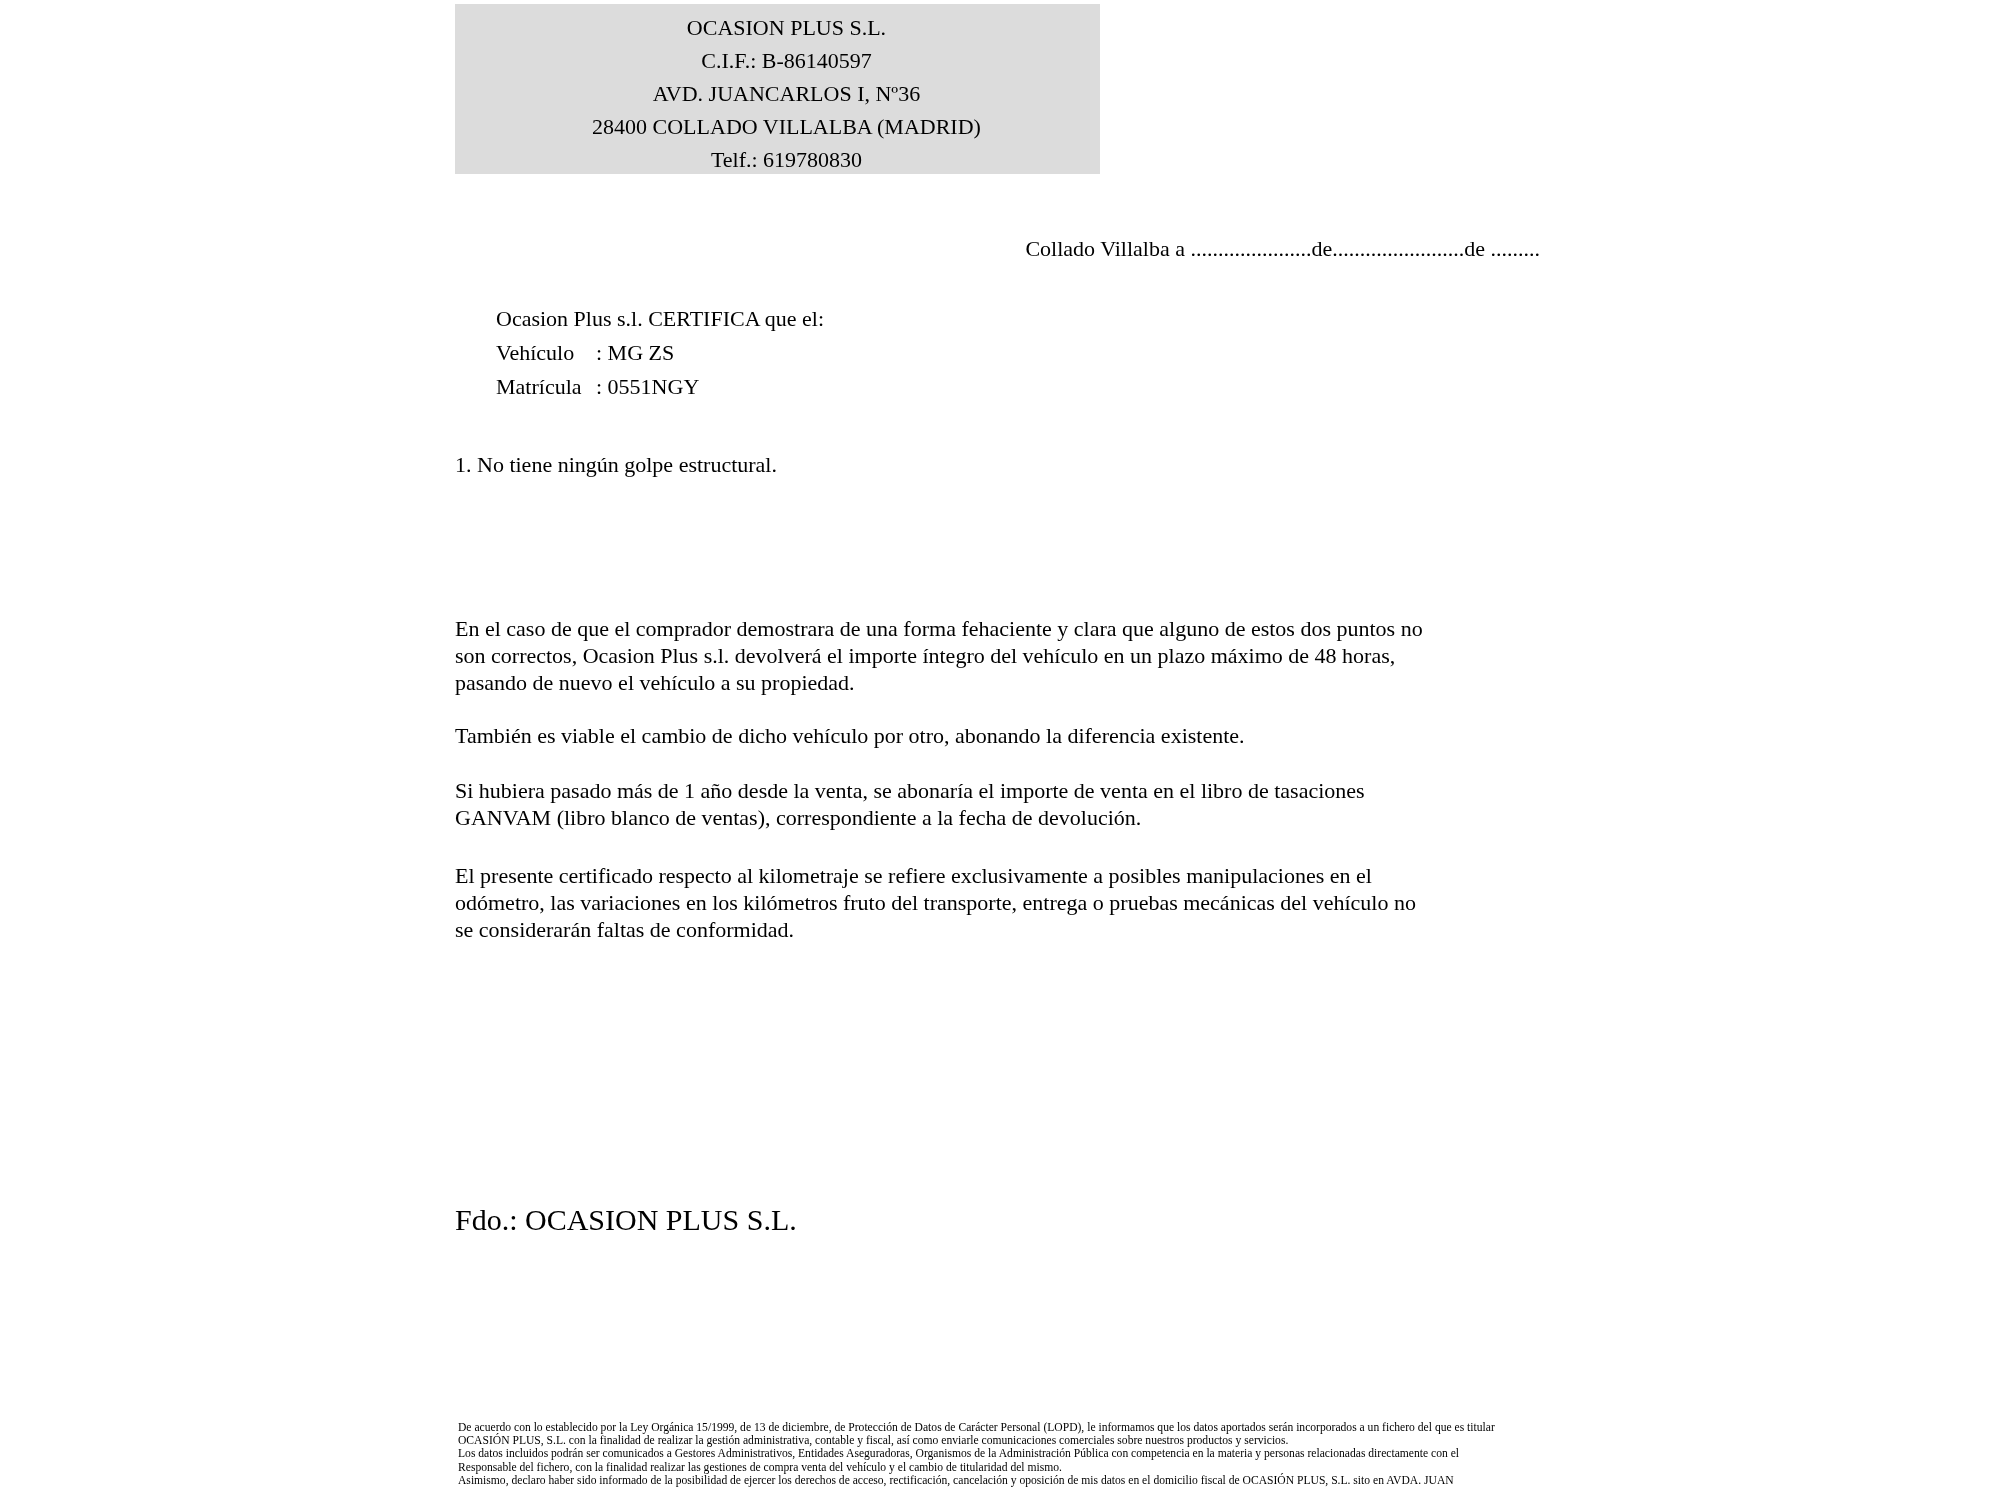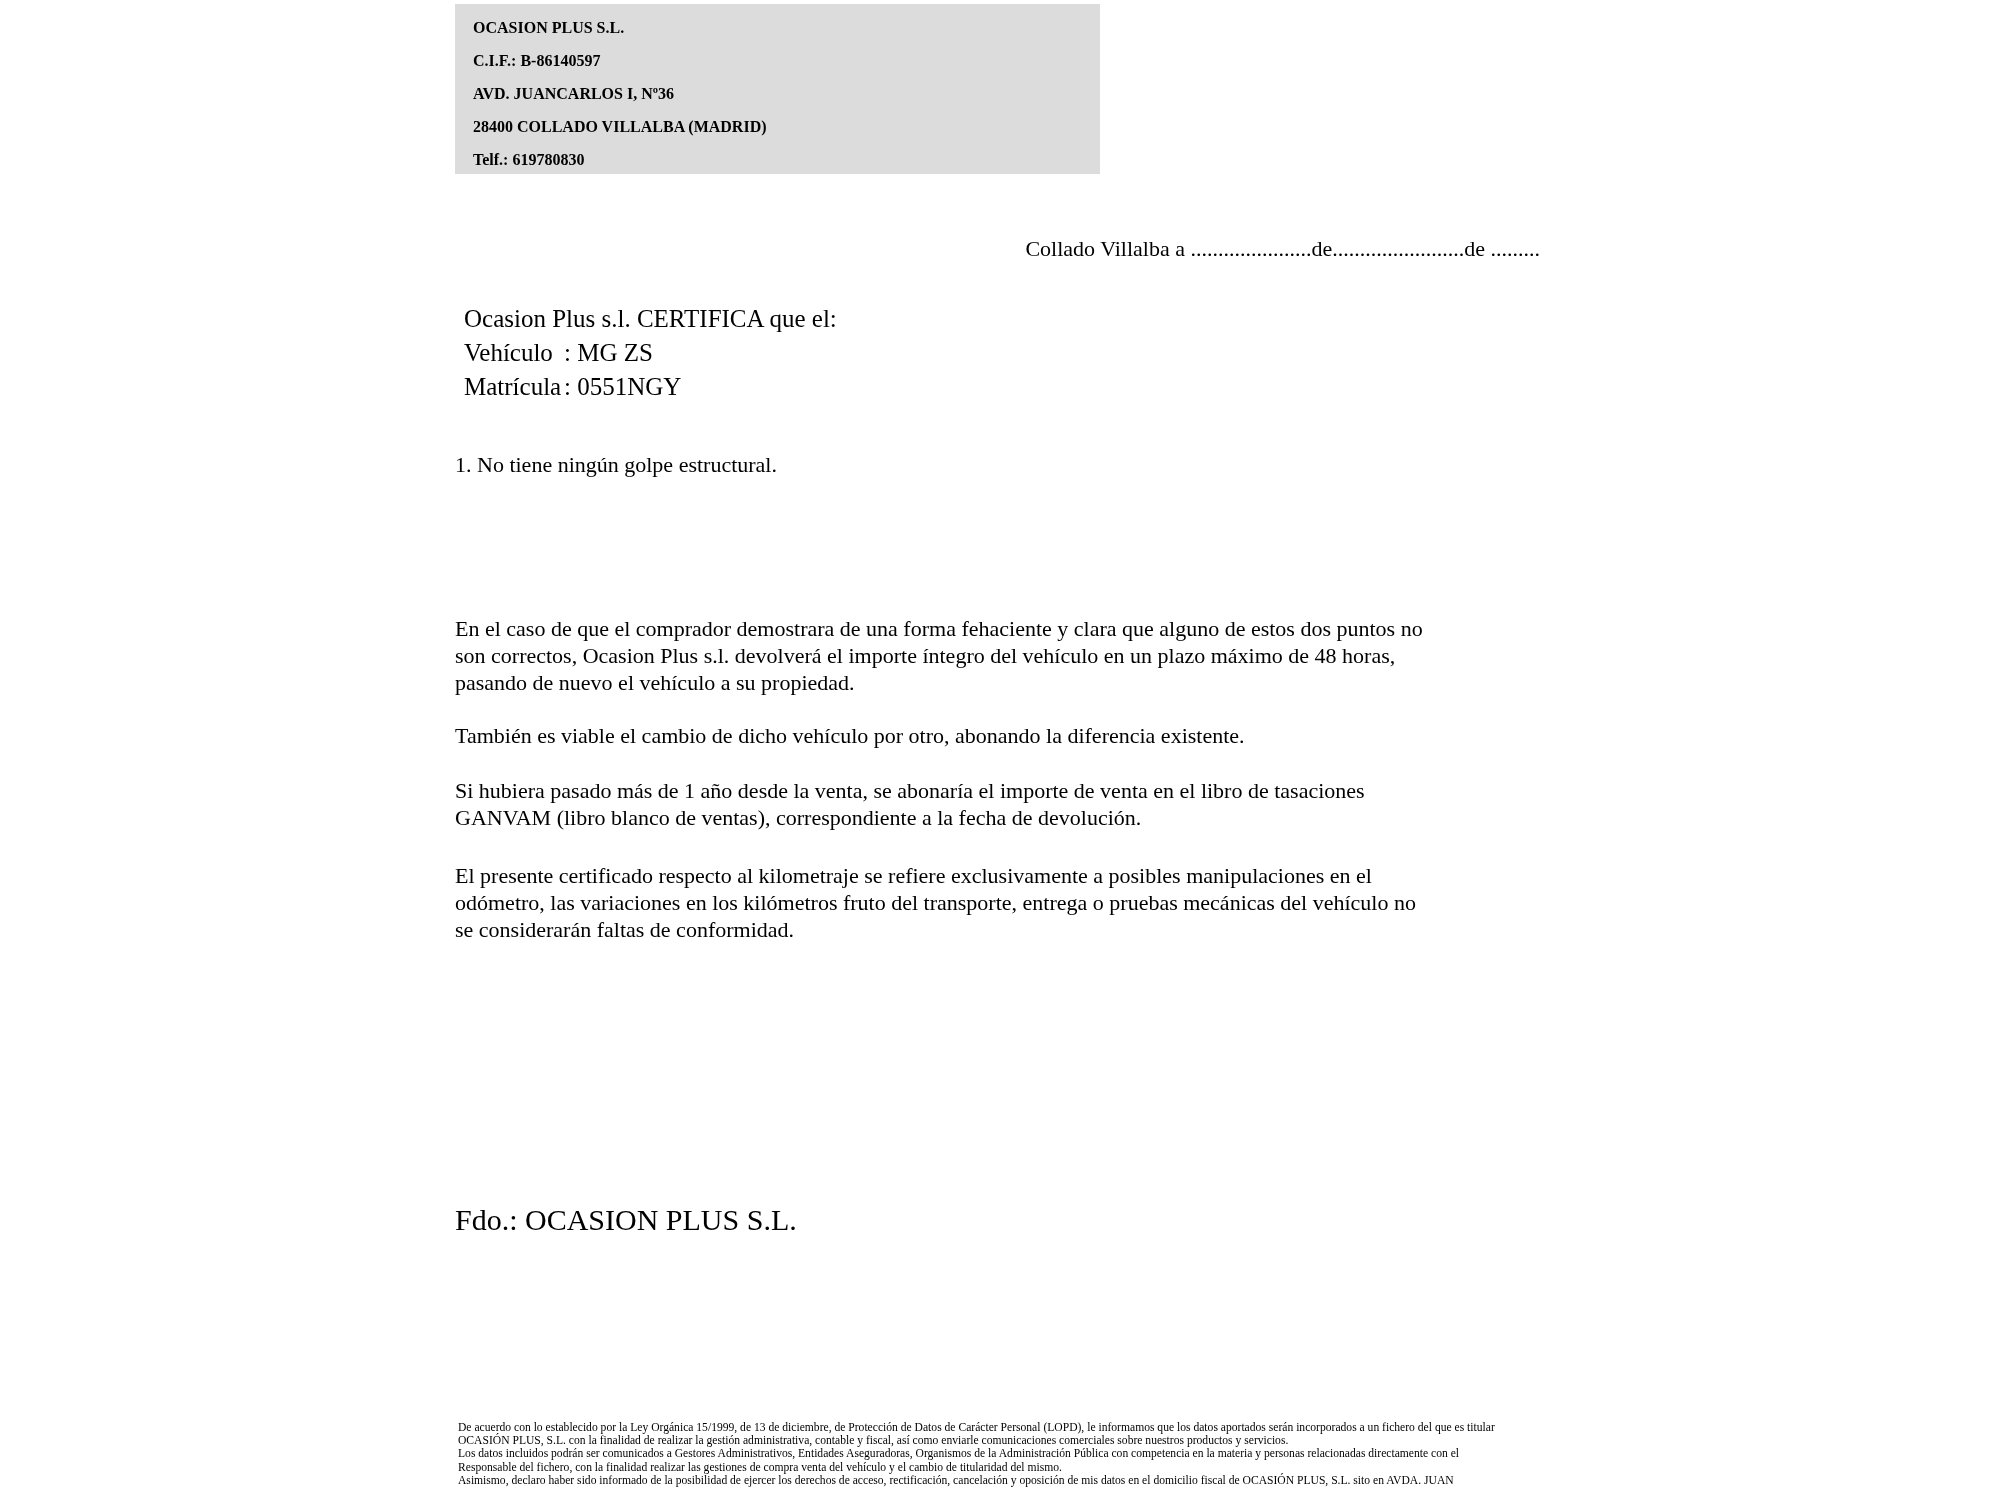--- a/index.html
+++ b/index.html
@@ -17,41 +17,42 @@
     position: absolute;
     left: 455px;
     top: 4px;
     width: 645px;
     height: 170px;
     background: #dcdcdc;
     box-sizing: border-box;
     padding: 7px 0 0 18px;
   }
   .header-box .hline {
-    font-weight: bold;
-    font-size: 16px;
+    font-weight: normal;
+    font-size: 22px;
     line-height: 33px;
     white-space: nowrap;
+    text-align: center;
   }
   
   .date-line {
     position: absolute;
     left: 455px;
     top: 236px;
     width: 1085px;
     font-size: 22px;
     text-align: right;
     white-space: nowrap;
   }
   
   .cert-block {
     position: absolute;
-    left: 464px;
+    left: 496px;
     top: 302px;
-    font-size: 25px;
+    font-size: 22px;
     line-height: 34px;
     white-space: nowrap;
   }
   .cert-label {
     display: inline-block;
     width: 100px;
   }
   
   .point {
     position: absolute;

